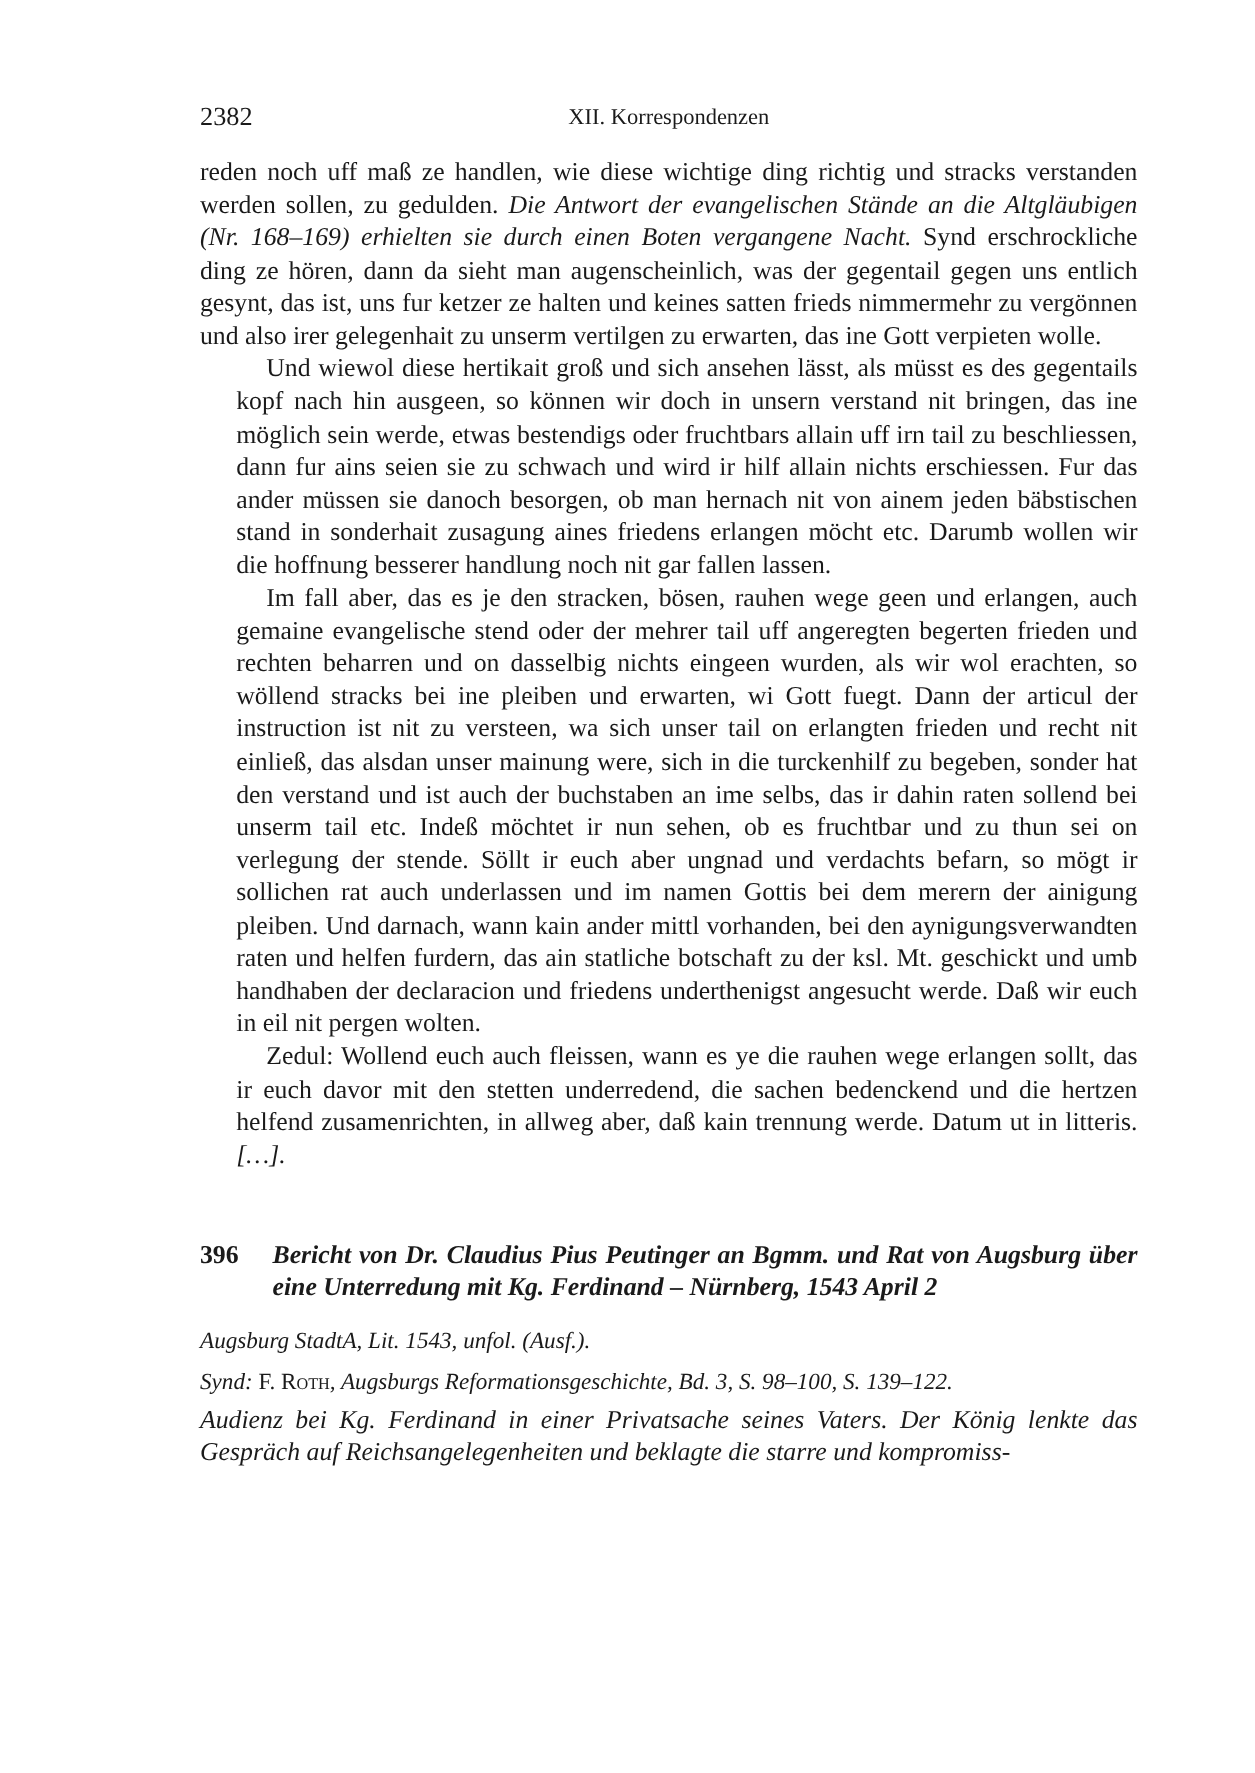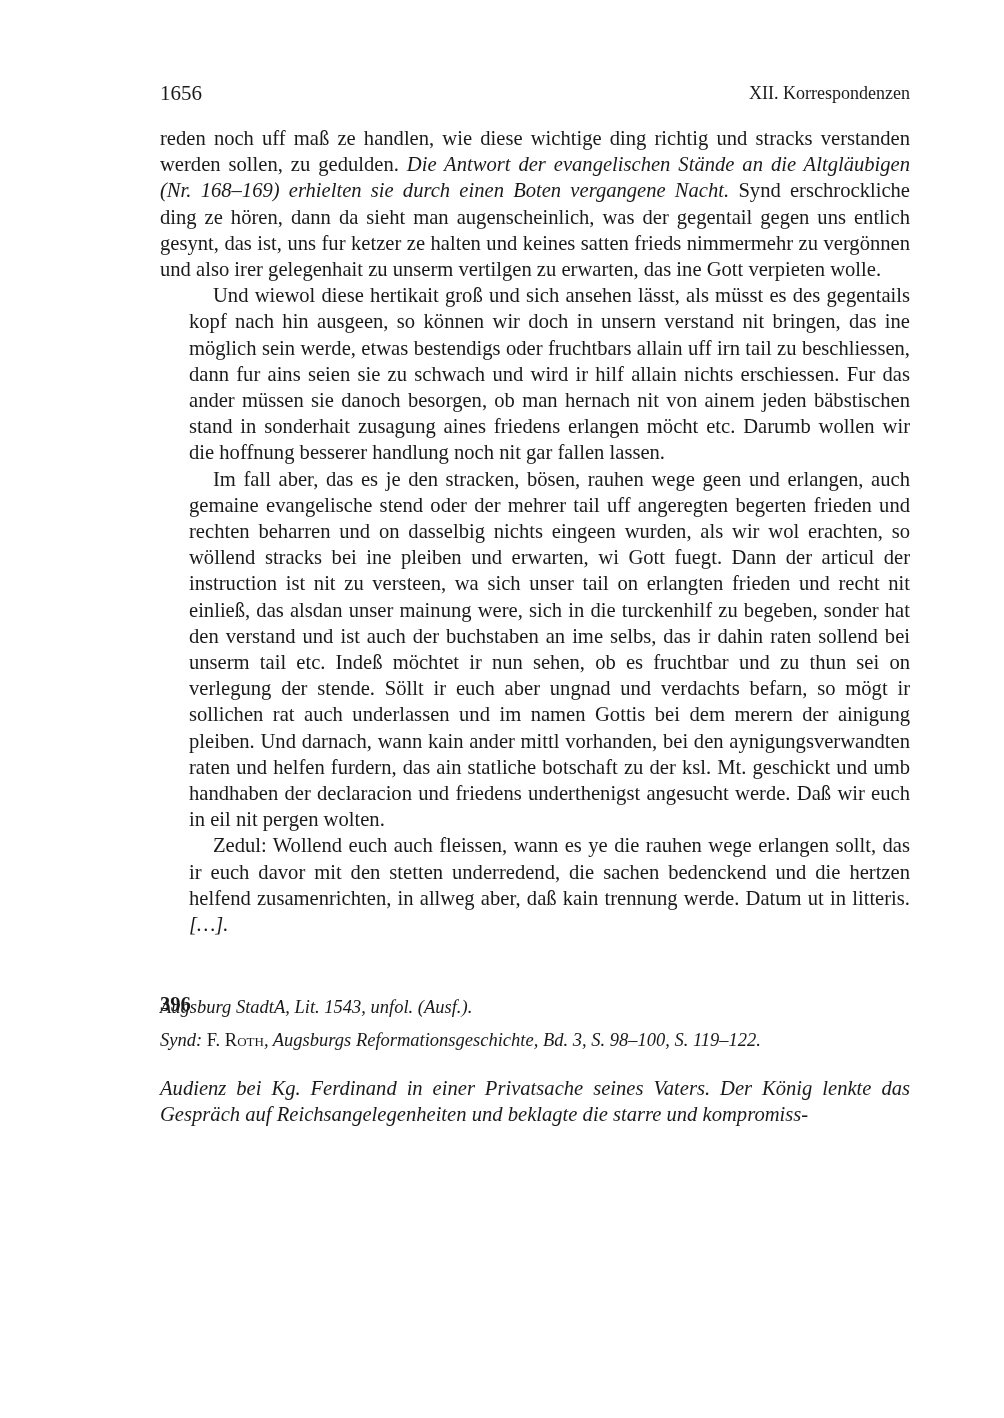--- a/index.html
+++ b/index.html
@@ -1,50 +1,51 @@
 <!DOCTYPE html>
 <html><head>
   <meta charset="utf-8">
   <style>
     html, body { margin: 0; padding: 0; background: #ffffff; }
     body { width: 1004px; height: 1418px; position: relative; overflow: hidden;
            font-family: "Liberation Serif", "DejaVu Serif", serif; color: #1a1a1a; }
     .page { position: absolute; left: 160px; top: 78px; width: 750px; }
     .running-head { position: relative; height: 30px; font-size: 21px; line-height: 30px; }
     .page-number { position: absolute; left: 0; top: 0; }
-    .section-title { position: absolute; left: 0; right: 0; text-align: right; font-size: 18px; }
+    .section-title { position: absolute; left: 0; right: 0; text-align: center; font-size: 18px; }
     .body { margin-top: 17px; font-size: 20.6px; line-height: 26.2px; text-align: justify; }
     .body p { margin: 0; }
     .body p.indent { text-indent: 24px; margin-left: 29px; }
     .ital { font-style: italic; }
     .doc-entry { margin-top: 54px; position: relative; }
     .doc-number { position: absolute; left: 0; top: 0; font-weight: bold; font-size: 20.6px; line-height: 26px; }
     .doc-title { margin-left: 58px; font-style: italic; font-weight: bold; font-size: 20.6px; line-height: 26px; text-align: justify; }
     .sources { margin-top: 14px; font-style: italic; font-size: 18.5px; line-height: 33px; }
     .smallcaps { font-style: normal; font-variant: small-caps; }
     .upright { font-style: normal; }
-    .summary { margin-top: 18px; font-style: italic; font-size: 20.6px; line-height: 26px; text-align: justify; }
+    .summary { margin-top: 0; font-style: italic; font-size: 20.6px; line-height: 26px; text-align: justify; }
   </style>
 </head>
 <body>
 
 <div class="page">
   <div class="running-head">
-    <span class="page-number">1656</span>
+    <span class="page-number">2382</span>
     <span class="section-title">XII. Korrespondenzen</span>
   </div>
 
   <div class="body">
     <p><span>reden noch uff maß ze handlen, wie diese wichtige ding richtig und stracks verstanden werden sollen, zu gedulden. </span><span class="ital">Die Antwort der evangelischen Stände an die Altgläubigen (Nr. 168–169) erhielten sie durch einen Boten vergangene Nacht.</span><span> Synd erschrockliche ding ze hören, dann da sieht man augenscheinlich, was der gegentail gegen uns entlich gesynt, das ist, uns fur ketzer ze halten und keines satten frieds nimmermehr zu vergönnen und also irer gelegenhait zu unserm vertilgen zu erwarten, das ine Gott verpieten wolle.</span></p>
     <p class="indent">Und wiewol diese hertikait groß und sich ansehen lässt, als müsst es des gegentails kopf nach hin ausgeen, so können wir doch in unsern verstand nit bringen, das ine möglich sein werde, etwas bestendigs oder fruchtbars allain uff irn tail zu beschliessen, dann fur ains seien sie zu schwach und wird ir hilf allain nichts erschiessen. Fur das ander müssen sie danoch besorgen, ob man hernach nit von ainem jeden bäbstischen stand in sonderhait zusagung aines friedens erlangen möcht etc. Darumb wollen wir die hoffnung besserer handlung noch nit gar fallen lassen.</p>
     <p class="indent">Im fall aber, das es je den stracken, bösen, rauhen wege geen und erlangen, auch gemaine evangelische stend oder der mehrer tail uff angeregten begerten frieden und rechten beharren und on dasselbig nichts eingeen wurden, als wir wol erachten, so wöllend stracks bei ine pleiben und erwarten, wi Gott fuegt. Dann der articul der instruction ist nit zu versteen, wa sich unser tail on erlangten frieden und recht nit einließ, das alsdan unser mainung were, sich in die turckenhilf zu begeben, sonder hat den verstand und ist auch der buchstaben an ime selbs, das ir dahin raten sollend bei unserm tail etc. Indeß möchtet ir nun sehen, ob es fruchtbar und zu thun sei on verlegung der stende. Söllt ir euch aber ungnad und verdachts befarn, so mögt ir sollichen rat auch underlassen und im namen Gottis bei dem merern der ainigung pleiben. Und darnach, wann kain ander mittl vorhanden, bei den aynigungsverwandten raten und helfen furdern, das ain statliche botschaft zu der ksl. Mt. geschickt und umb handhaben der declaracion und friedens underthenigst angesucht werde. Daß wir euch in eil nit pergen wolten.</p>
     <p class="indent"><span>Zedul: Wollend euch auch fleissen, wann es ye die rauhen wege erlangen sollt, das ir euch davor mit den stetten underredend, die sachen bedenckend und die hertzen helfend zusamenrichten, in allweg aber, daß kain trennung werde. Datum ut in litteris. </span><span class="ital">[…].</span></p>
   </div>
 
   <div class="doc-entry">
     <span class="doc-number">396</span>
+    <div class="doc-title">Bericht von Dr. Claudius Pius Peutinger an Bgmm. und Rat von Augsburg über eine Unterredung mit Kg. Ferdinand – Nürnberg, 1543 April 2</div>
     <div class="sources">
       <div>Augsburg StadtA, Lit. 1543, unfol. (Ausf.).</div>
-      <div><span>Synd:</span><span class="upright"> F. </span><span class="smallcaps">Roth</span><span>, Augsburgs Reformationsgeschichte, Bd. 3, S. 98–100, S. 119–122.</span></div>
+      <div><span>Synd:</span><span class="upright"> F. </span><span class="smallcaps">Roth</span><span>, Augsburgs Reformationsgeschichte, Bd. 3, S. 98–100, S. 139–122.</span></div>
     </div>
     <div class="summary">Audienz bei Kg. Ferdinand in einer Privatsache seines Vaters. Der König lenkte das Gespräch auf Reichsangelegenheiten und beklagte die starre und kompromiss-</div>
   </div>
 </div>
 
 </body></html>

